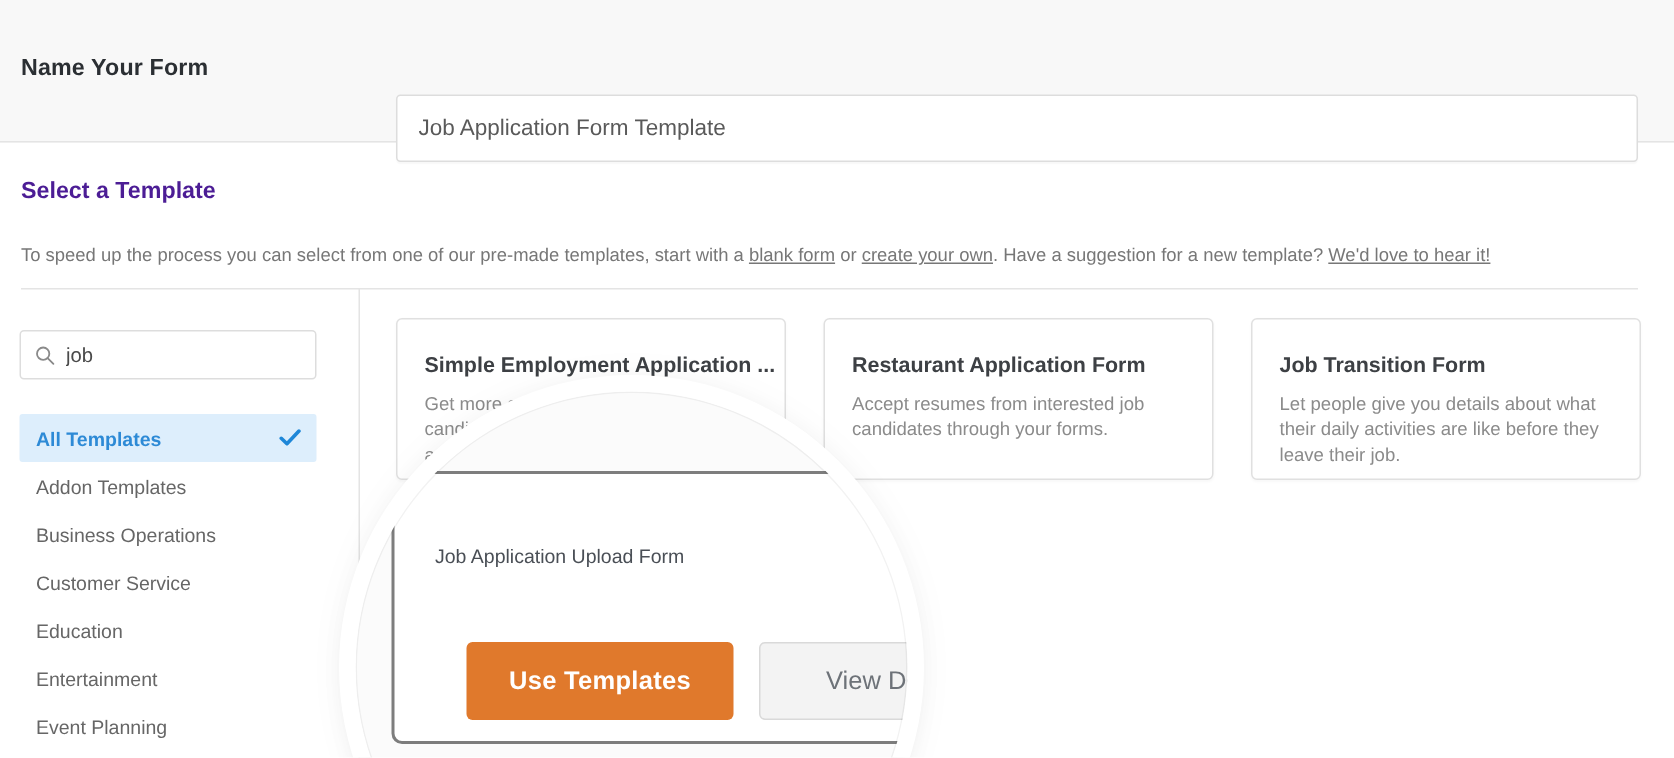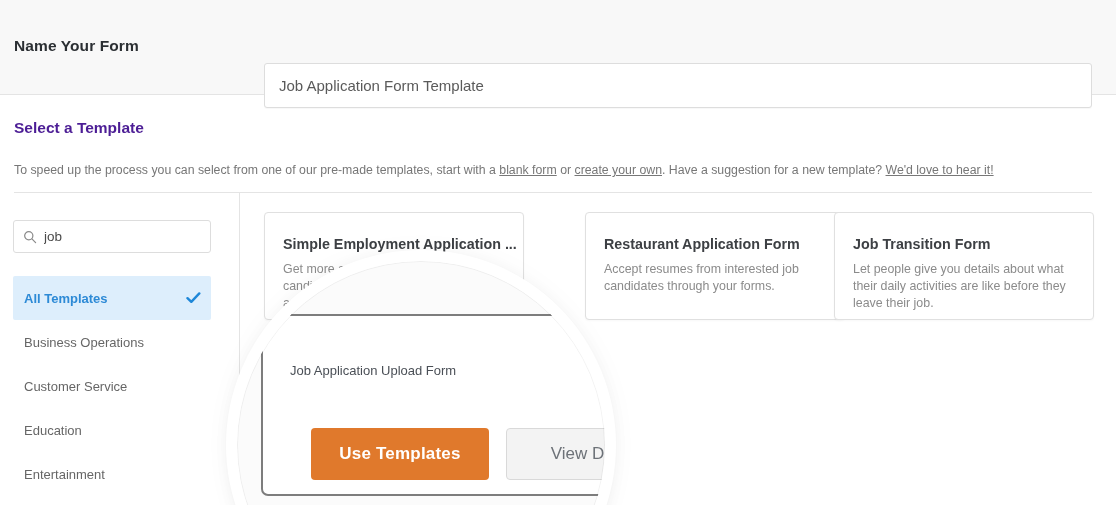--- a/index.html
+++ b/index.html
@@ -68,21 +68,21 @@
   }
   .search-icon { margin-left: 9px; display:flex; }
   .search-input {
     border: none; outline: none; background: transparent;
     font-family: "Liberation Sans", sans-serif;
     font-size: 13.5px; color: #4a4a4a;
     margin-left: 7px; width: 150px;
   }
   .cat-list { position: absolute; left: 13px; top: 84px; width: 198px; }
   .cat-item {
-    position: relative; height: 44px;
+    position: relative; height: 32px;
     display: flex; align-items: center;
     padding-left: 11px; padding-right: 10px;
     font-size: 13px; color: #666;
     border-radius: 2px;
   }
   .cat-item.active {
     background: #ddeefc; color: #2d8ad6; font-weight: bold;
   }
   .cat-check { margin-left: auto; display: flex; }
 
@@ -99,21 +99,21 @@
   .card-title {
     position: absolute; left: 18px; top: 23px;
     font-size: 14.3px; font-weight: bold; color: #3d4044;
     white-space: nowrap;
   }
   .card-desc {
     position: absolute; left: 18px; top: 48px; width: 218px;
     font-size: 12.4px; color: #8b8b8b; line-height: 17px;
   }
   #card-0 { left: 25px; }
-  #card-1 { left: 310px; margin-left: 36px; }
+  #card-1 { left: 310px; }
   #card-2 { left: 595px; }
 
   
   .magnifier {
     position: absolute;
     left: 237px; top: 261px;
     width: 368px; height: 368px;
     border-radius: 50%;
     background: #ffffff;
     box-shadow: 0 0 0 11px #ffffff,
@@ -204,20 +204,23 @@
     <div class="cat-list">
       <div class="cat-item active">
         <span>All Templates</span>
         <span class="cat-check">
           <svg width="15" height="12" viewBox="0 0 15 12">
             <path d="M1.5 6.2 L5.3 9.8 L13.3 1.4" fill="none" stroke="#1e87d8" stroke-width="2.4" stroke-linecap="round" stroke-linejoin="round"></path>
           </svg>
         </span>
       </div>
       <div class="cat-item">
+        <span>Addon Templates</span>
+      </div>
+      <div class="cat-item">
         <span>Business Operations</span>
       </div>
       <div class="cat-item">
         <span>Customer Service</span>
       </div>
       <div class="cat-item">
         <span>Education</span>
       </div>
       <div class="cat-item">
         <span>Entertainment</span>

